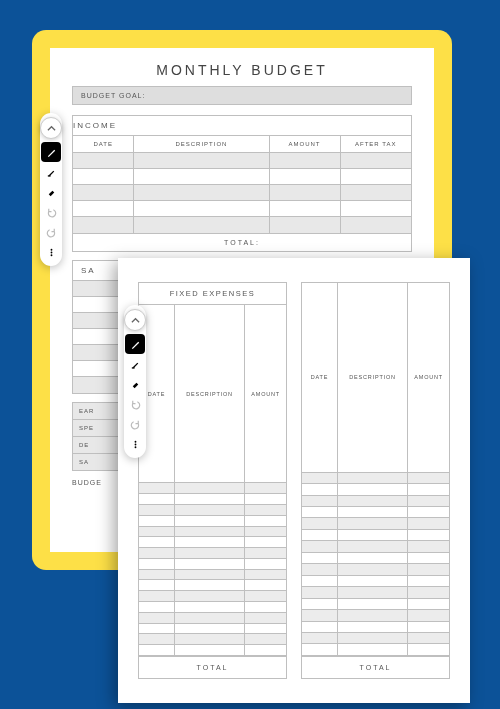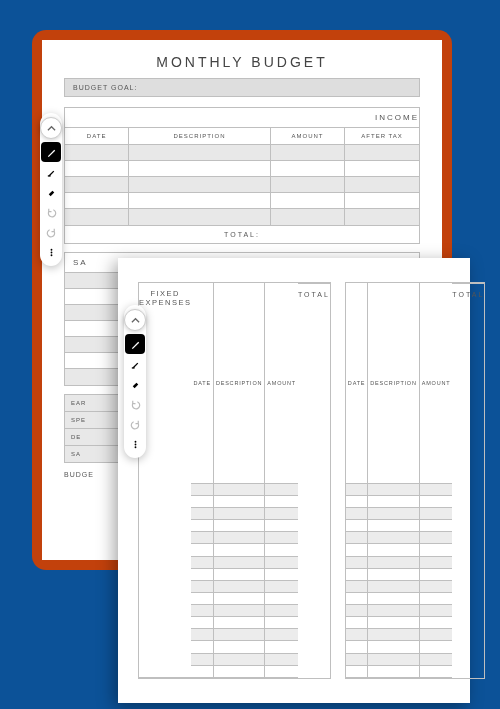--- a/index.html
+++ b/index.html
@@ -12,23 +12,23 @@
     overflow: hidden;
   }
 
   
   .tablet {
     position: absolute;
     left: 32px;
     top: 30px;
     width: 420px;
     height: 540px;
-    background: #c2410c;
+    background: #fde047;
     border-radius: 14px;
-    padding: 10px;
+    padding: 18px;
   }
   .tablet-screen {
     width: 100%;
     height: 100%;
     background: #ffffff;
     position: relative;
     overflow: hidden;
   }
 
   
@@ -51,21 +51,21 @@
     border: 1px solid #bfbfbf;
     padding: 5px 8px;
     font-size: 7px;
     margin-bottom: 10px;
   }
   .section-box {
     border: 1px solid #bfbfbf;
     margin-bottom: 8px;
   }
   .section-title {
-    text-align: right;
+    text-align: left;
     padding: 5px 0;
     font-size: 8px;
     letter-spacing: 2px;
     border-bottom: 1px solid #bfbfbf;
   }
   .tbl {
     width: 100%;
     border-collapse: collapse;
   }
   .tbl th {
@@ -171,21 +171,21 @@
   }
   .two-col {
     display: flex;
     gap: 14px;
     height: 100%;
   }
   .col {
     flex: 1;
     border: 1px solid #bfbfbf;
     display: flex;
-    flex-direction: row;
+    flex-direction: column;
   }
   .col-title {
     text-align: center;
     padding: 6px 0;
     font-size: 7.5px;
     letter-spacing: 1.5px;
     border-bottom: 1px solid #bfbfbf;
   }
   .col .tbl2 {
     width: 100%;

